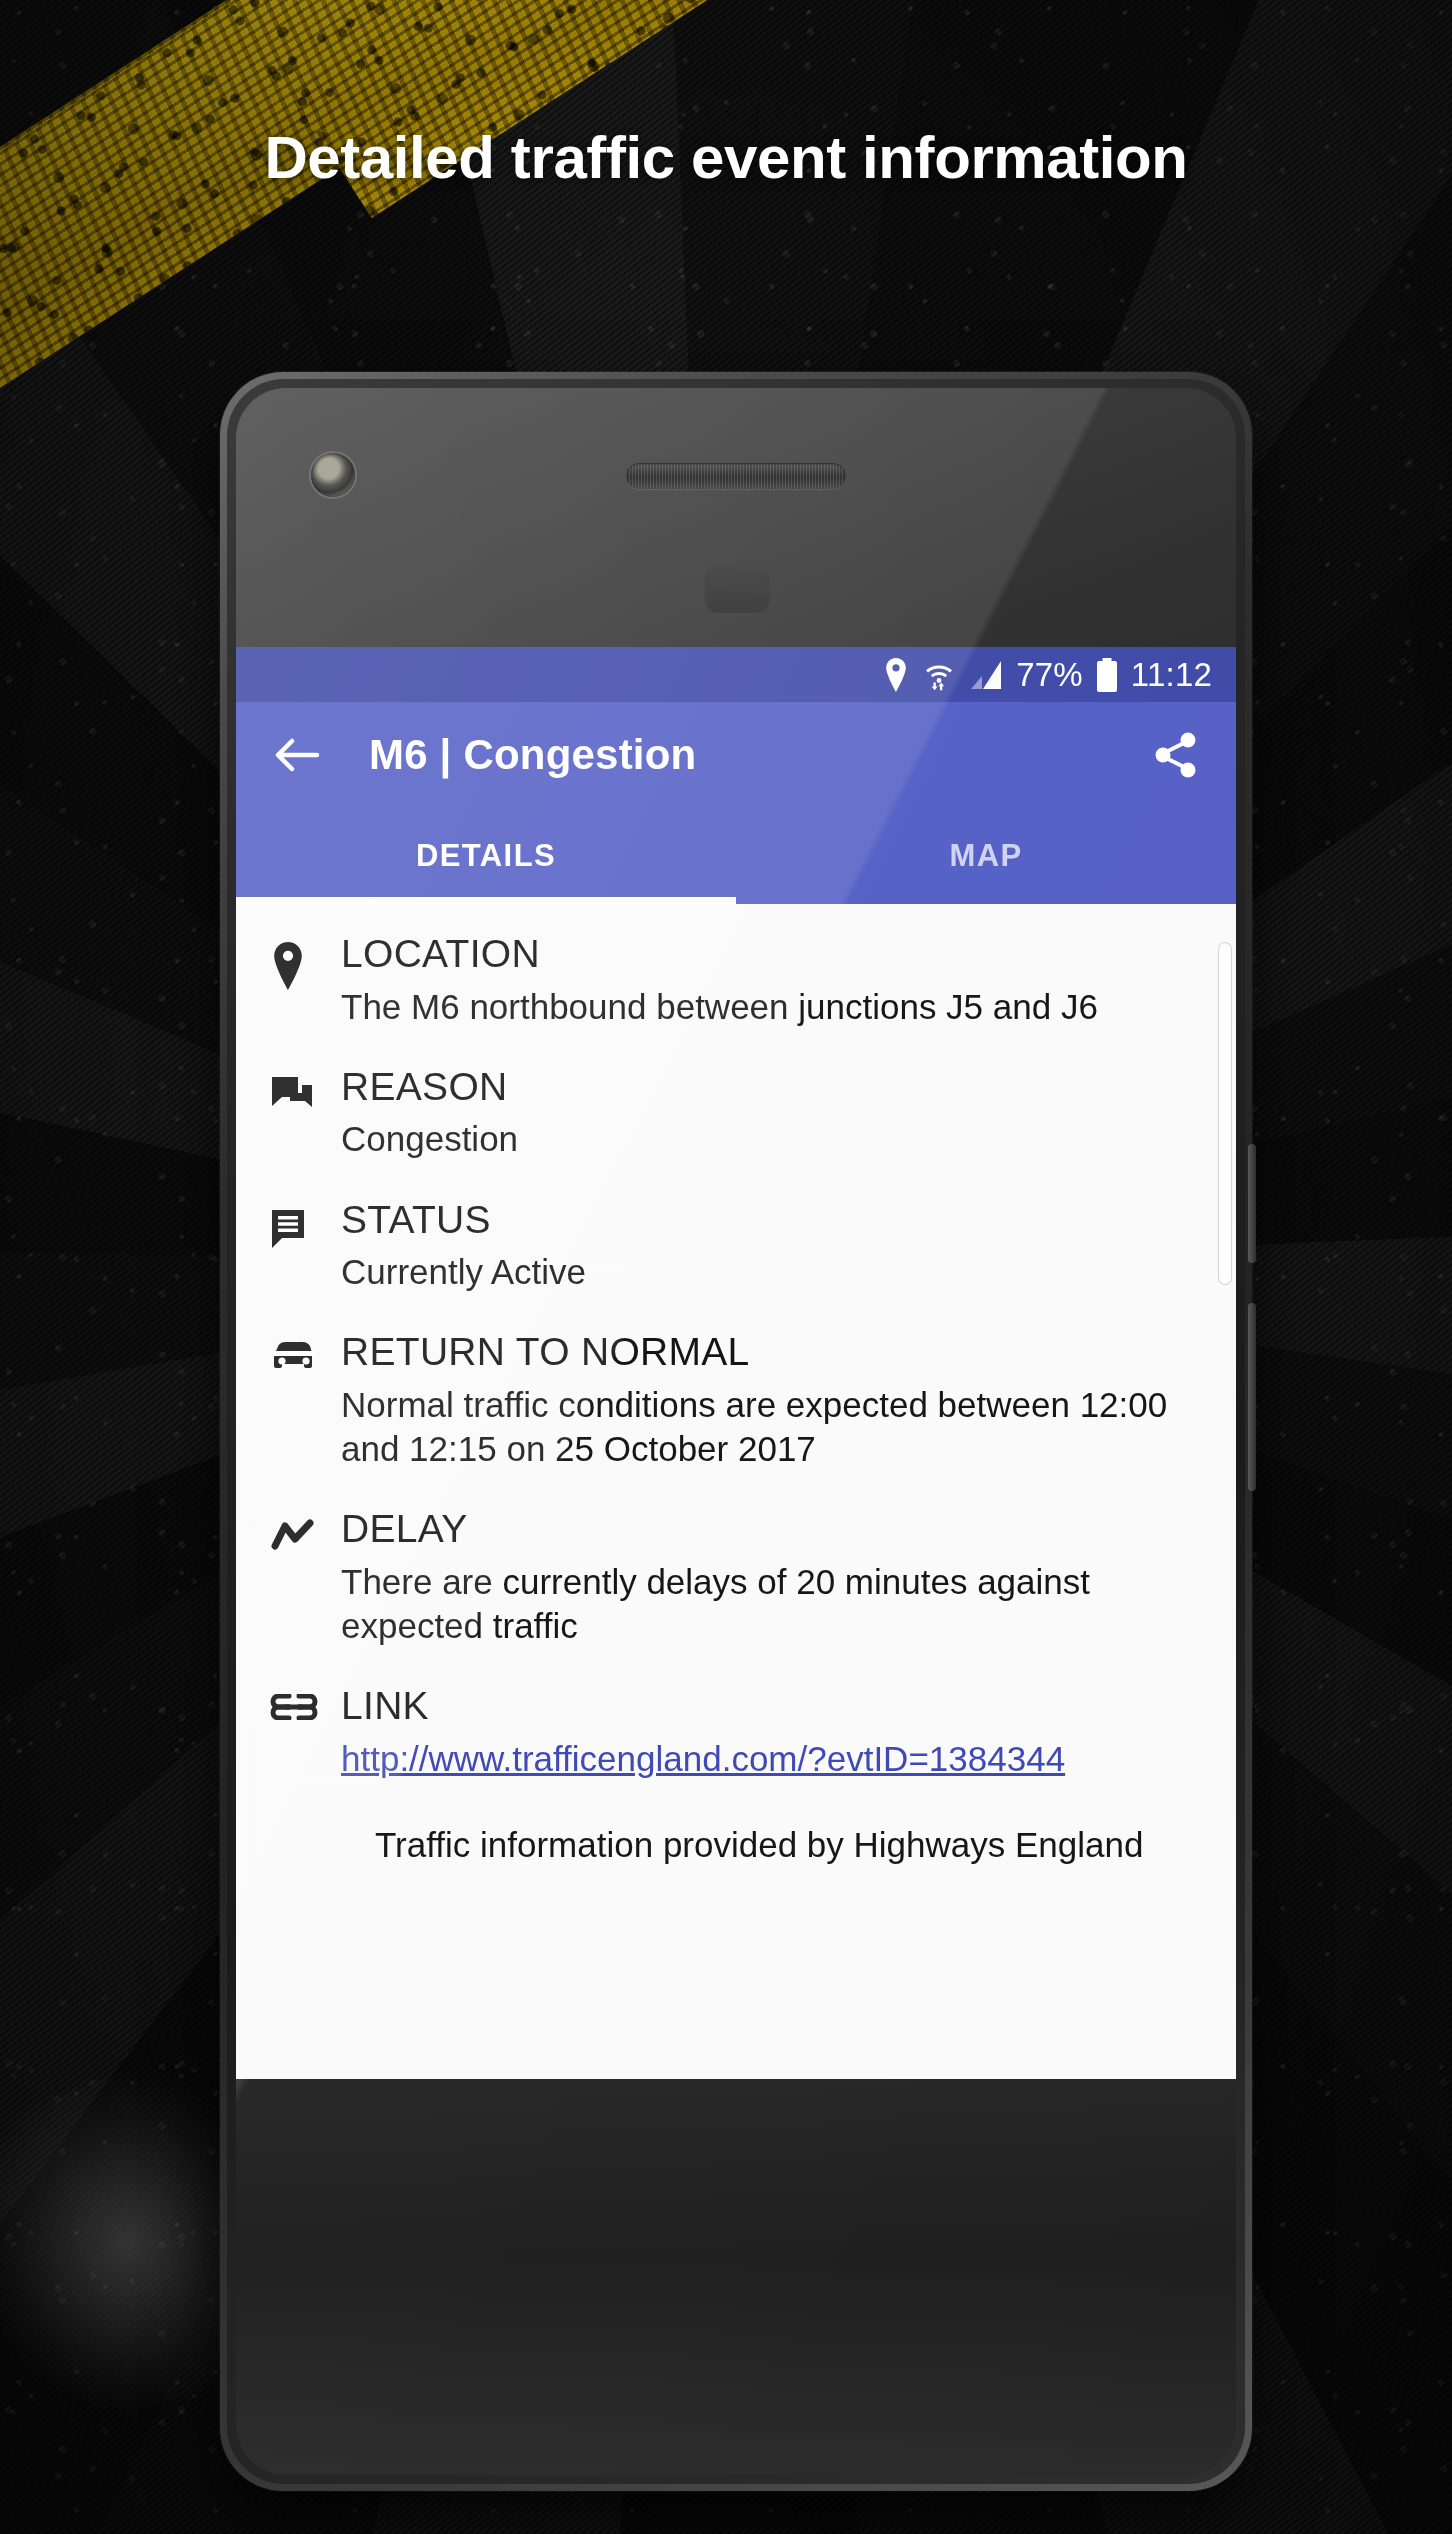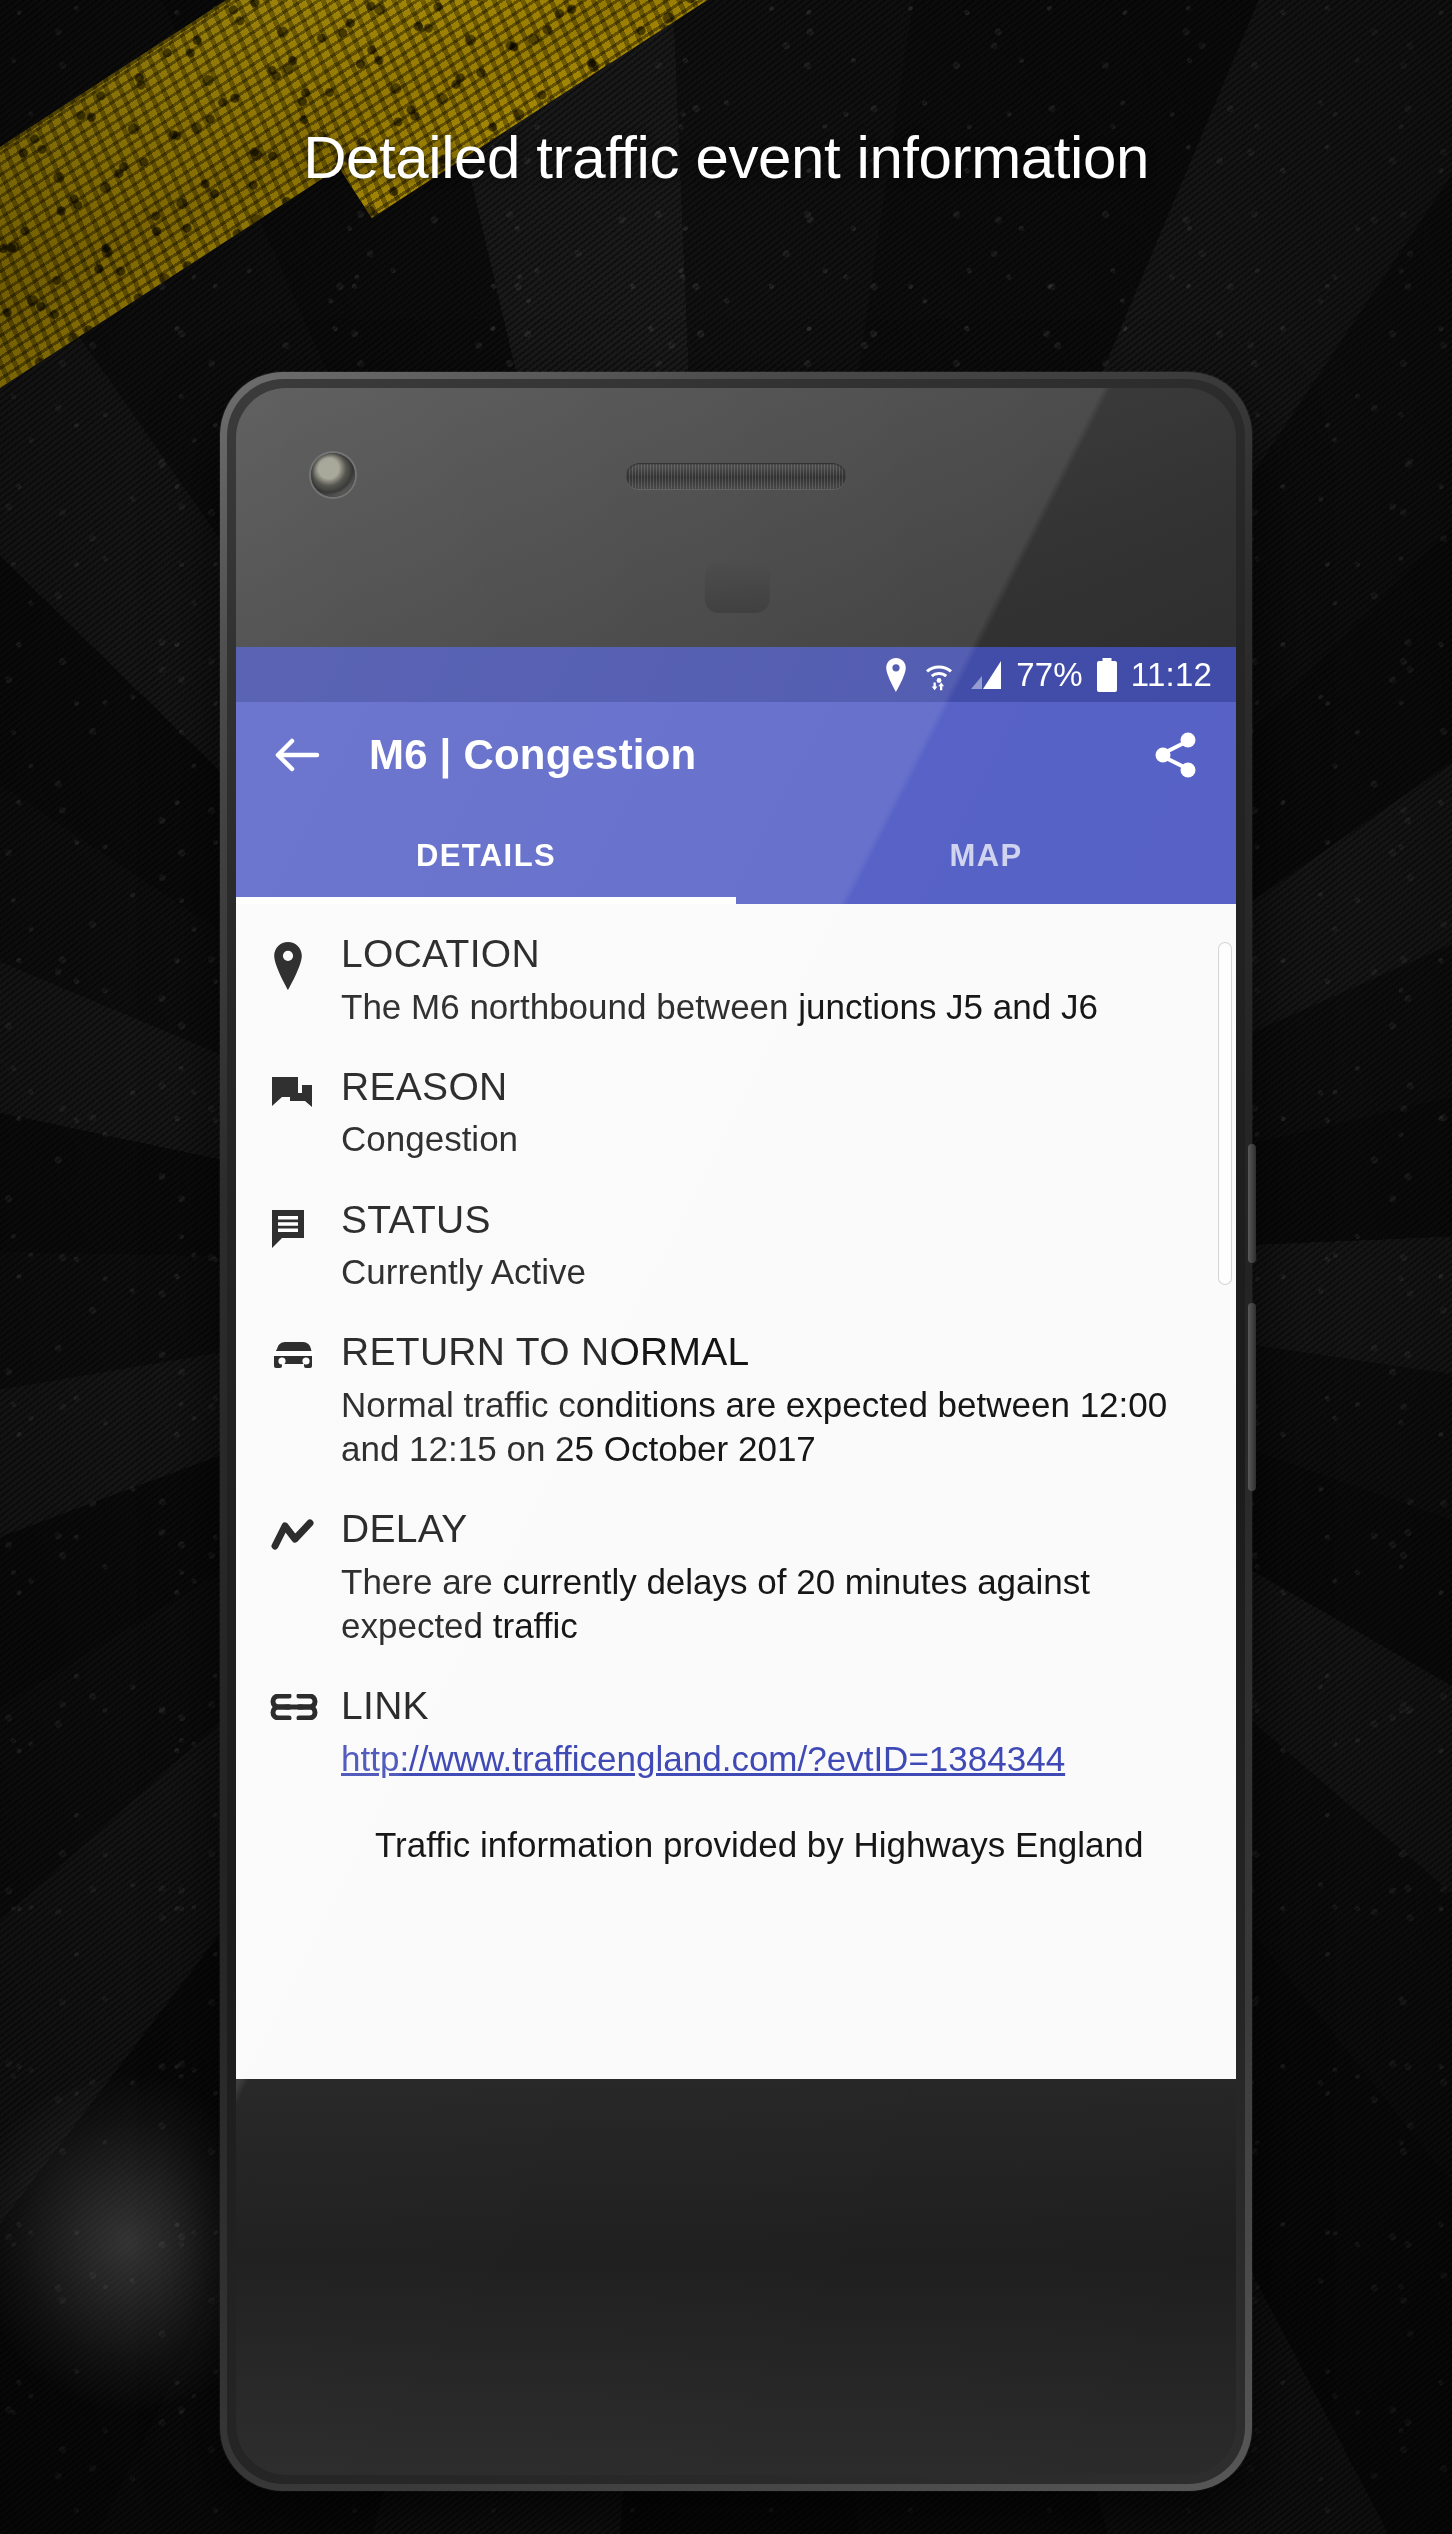--- a/index.html
+++ b/index.html
@@ -81,21 +81,21 @@
     transform:rotate(-18deg);
     filter:blur(2px);
   }
 
   
   .headline {
     position:absolute; left:0; top:126px; width:1452px;
     text-align:center;
     color:#ffffff;
     font-size:60px;
-    font-weight:400;
+    font-weight:700;
     letter-spacing:-0.4px;
     line-height:1.05;
     text-shadow:0 2px 10px rgba(0,0,0,.55);
     white-space:nowrap;
   }
 
   
   .phone {
     position:absolute;
     left:220px; top:372px;

